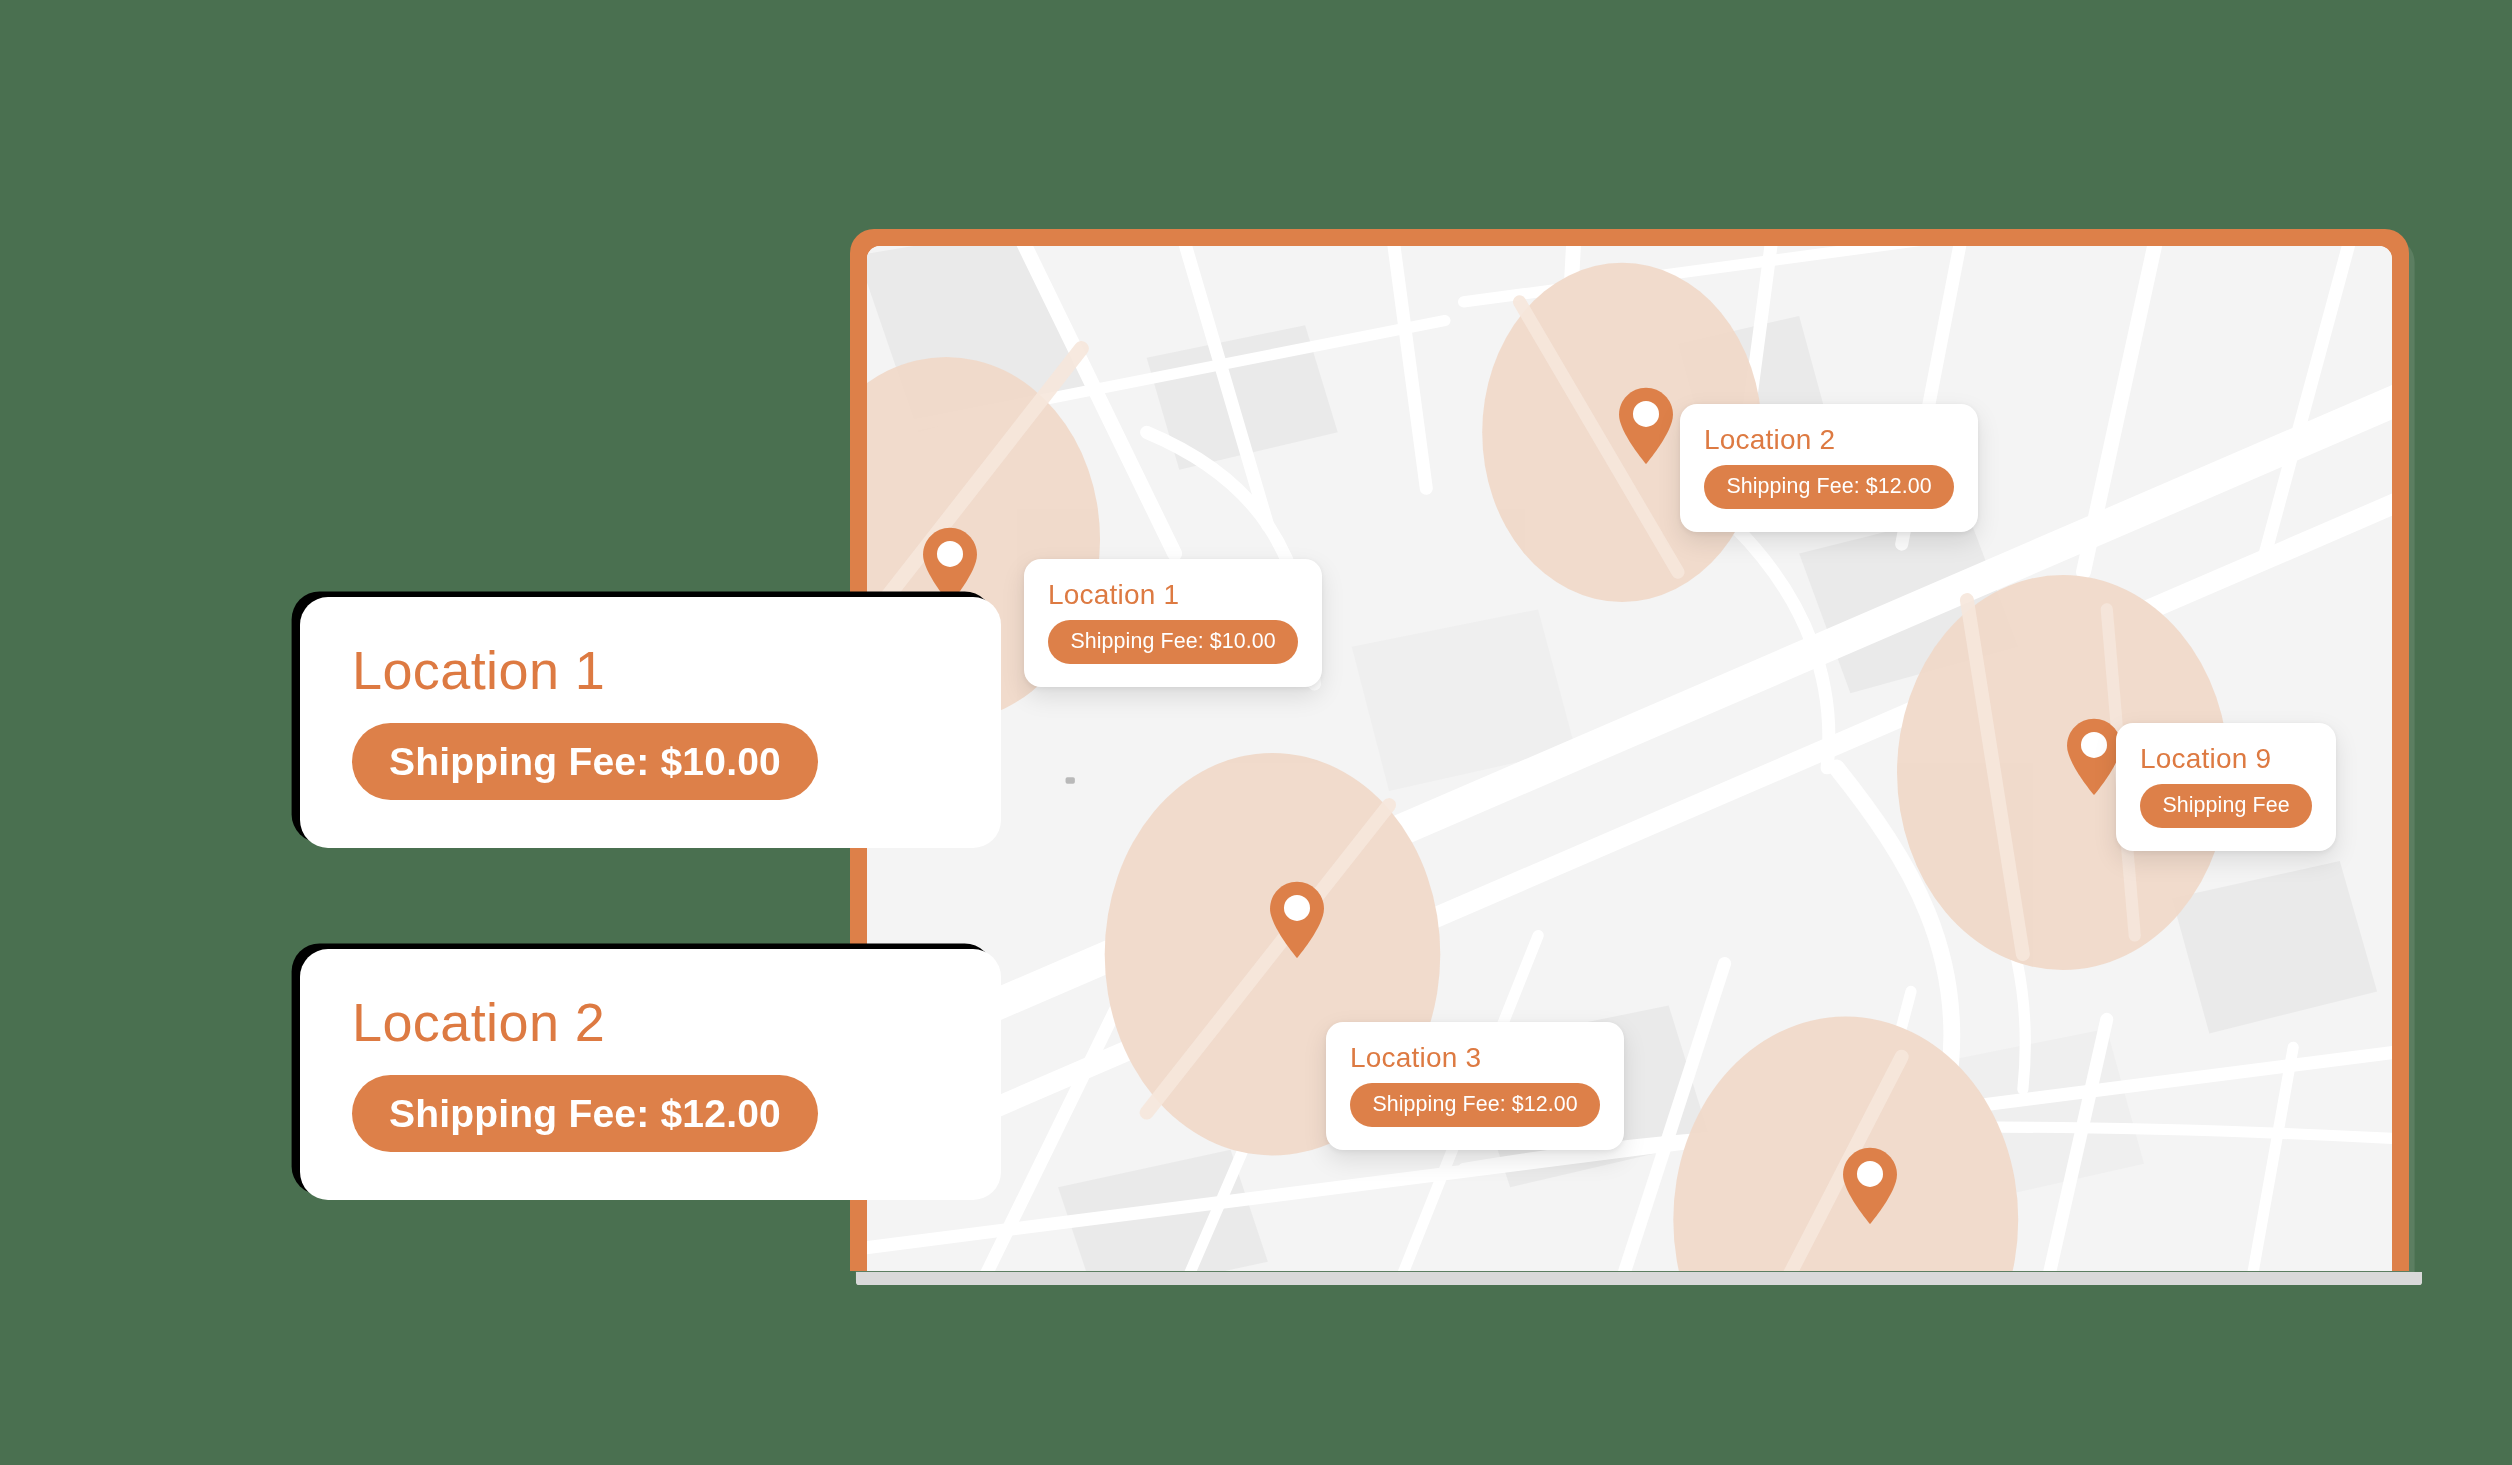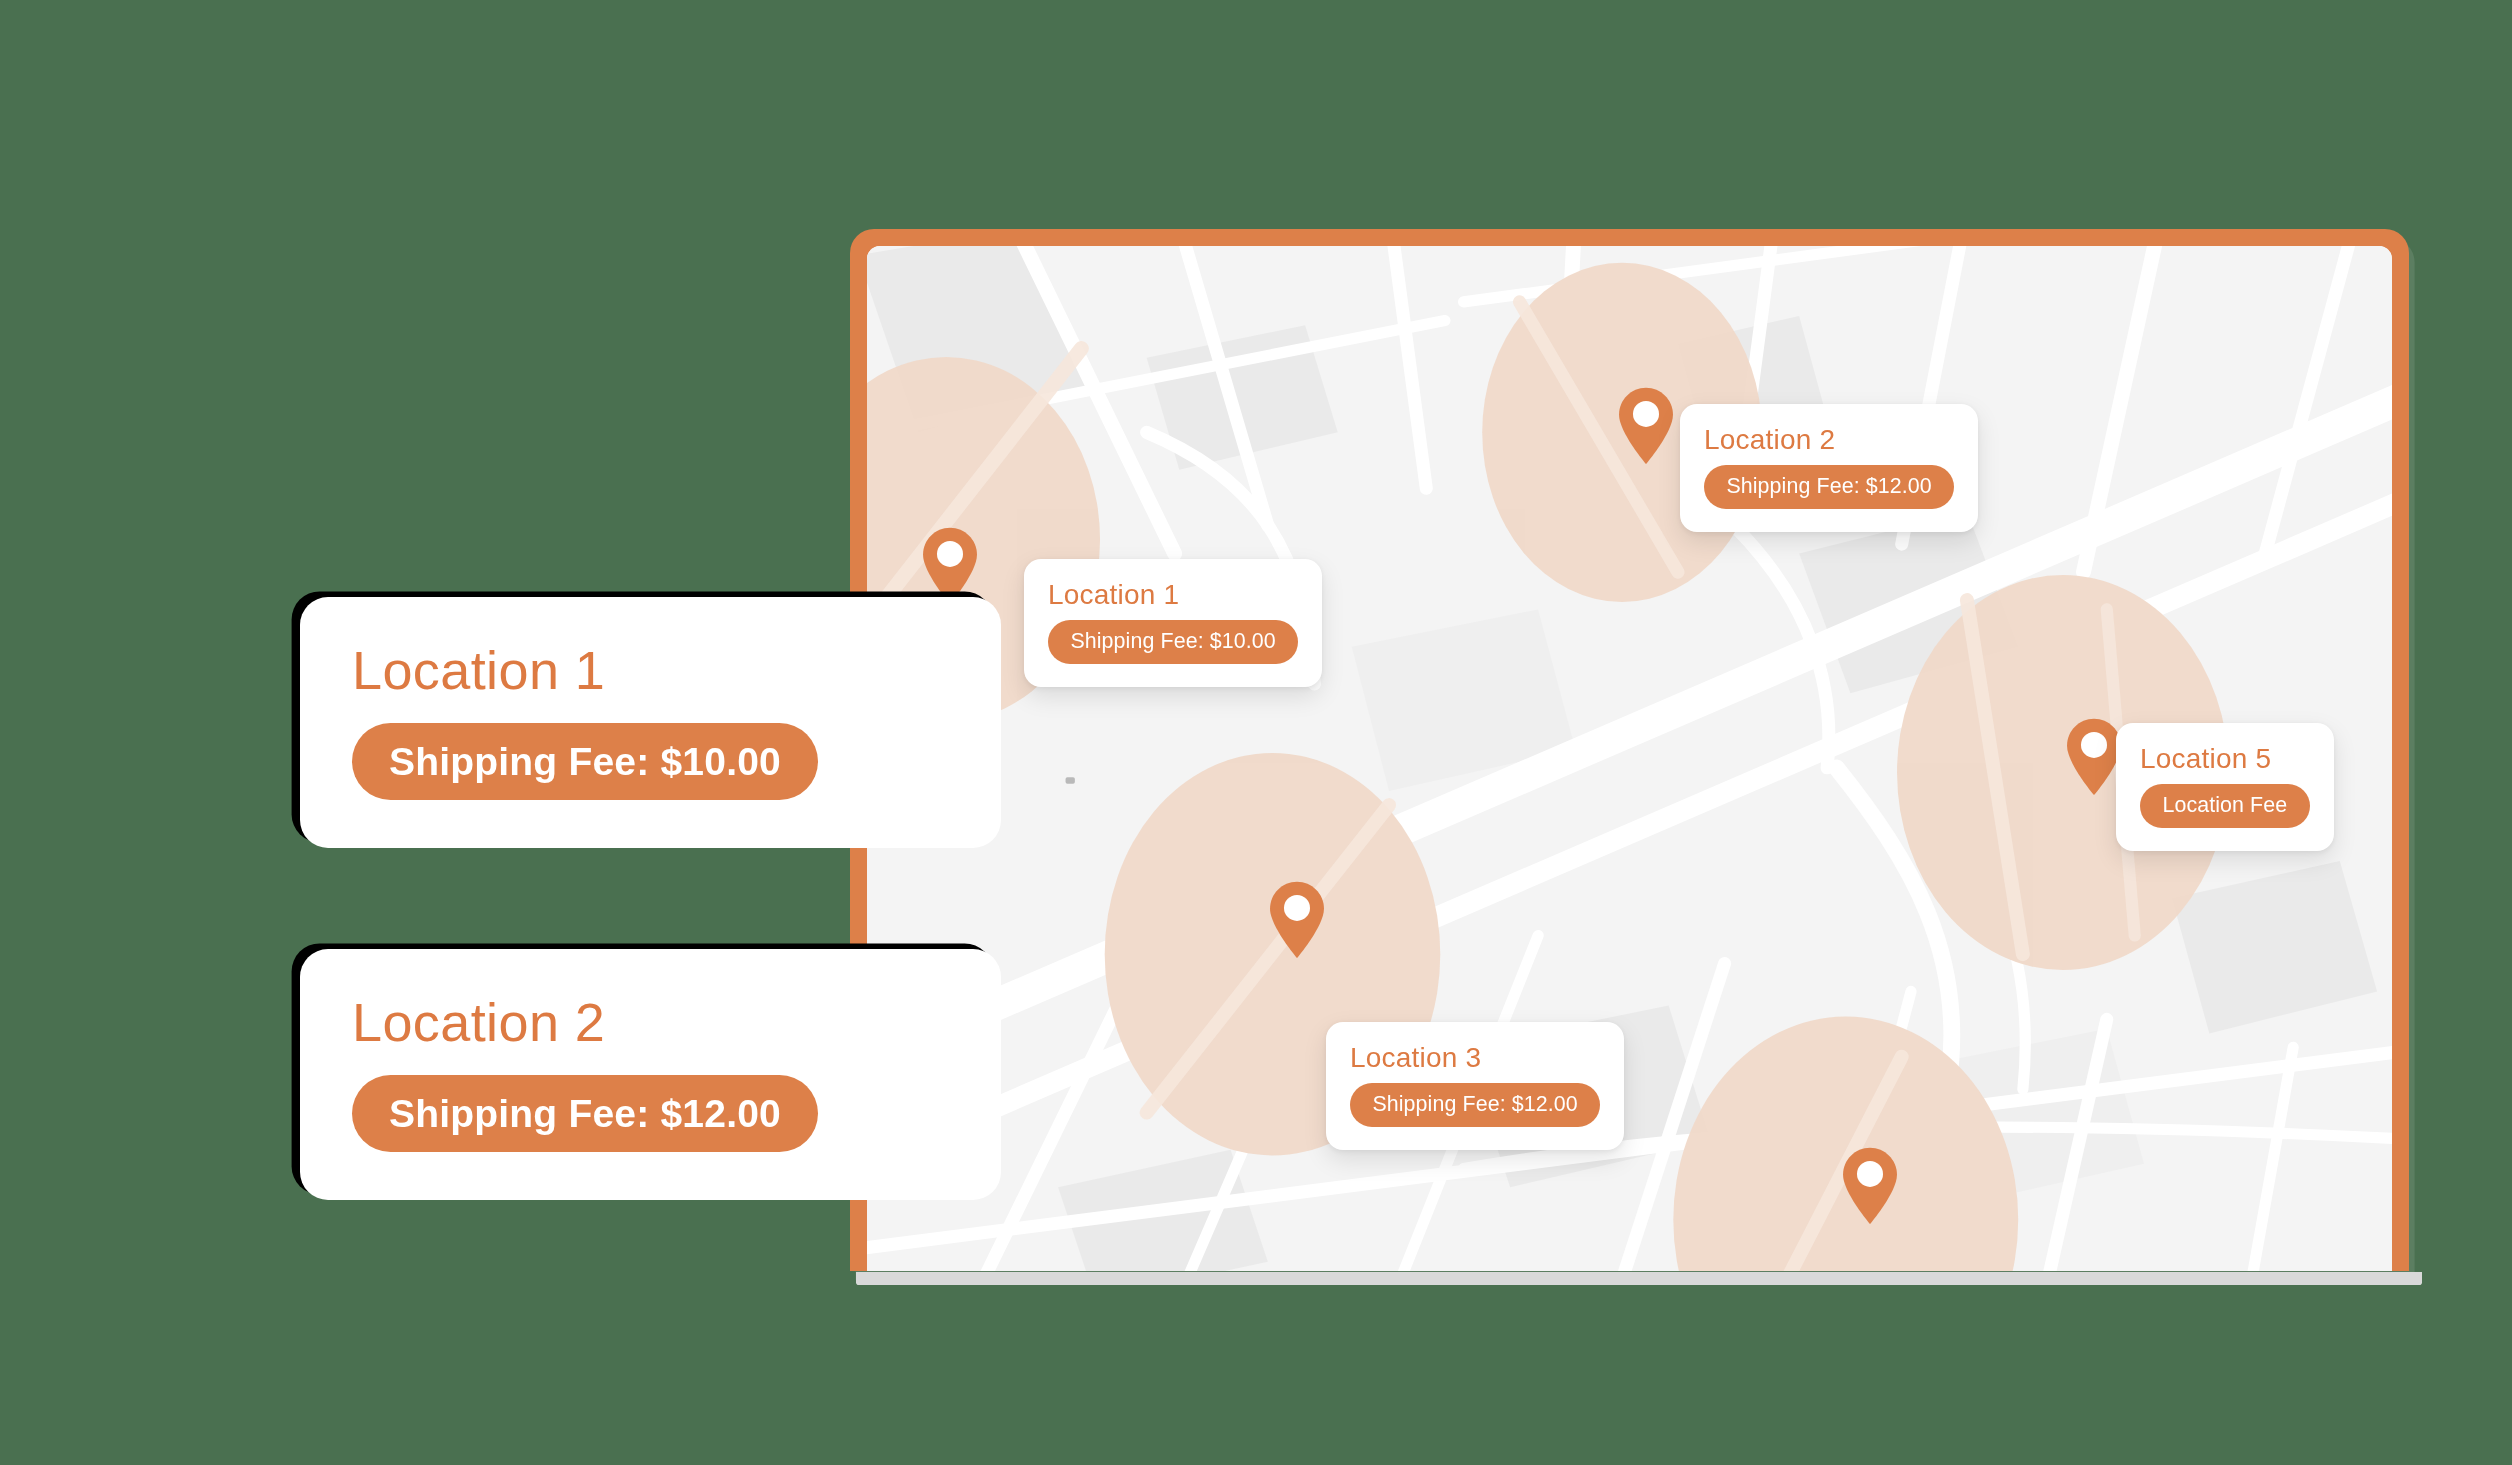--- a/index.html
+++ b/index.html
@@ -250,22 +250,22 @@
         <div class="map-card-title">Location 2</div>
         <div class="map-card-pill">Shipping Fee: $12.00</div>
       </div>
 
       <div class="map-card" style="left:459px; top:776px;">
         <div class="map-card-title">Location 3</div>
         <div class="map-card-pill">Shipping Fee: $12.00</div>
       </div>
 
       <div class="map-card" style="left:1249px; top:477px;">
-        <div class="map-card-title">Location 5</div>
-        <div class="map-card-pill">Location Fee</div>
+        <div class="map-card-title">Location 9</div>
+        <div class="map-card-pill">Shipping Fee</div>
       </div>
 
     </div>
   </div>
   <div class="map-frame-shadow"></div>
 
   <div class="big-card" id="card-loc1">
     <div class="big-card-title">Location 1</div>
     <div class="big-card-pill">Shipping Fee: $10.00</div>
   </div>

